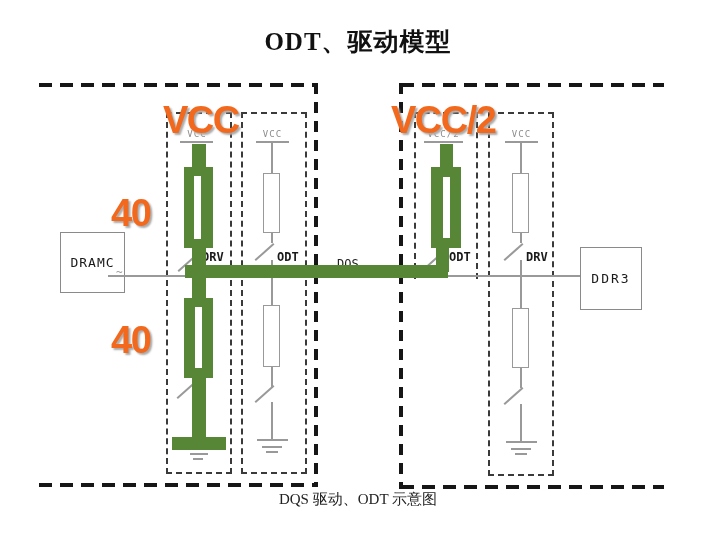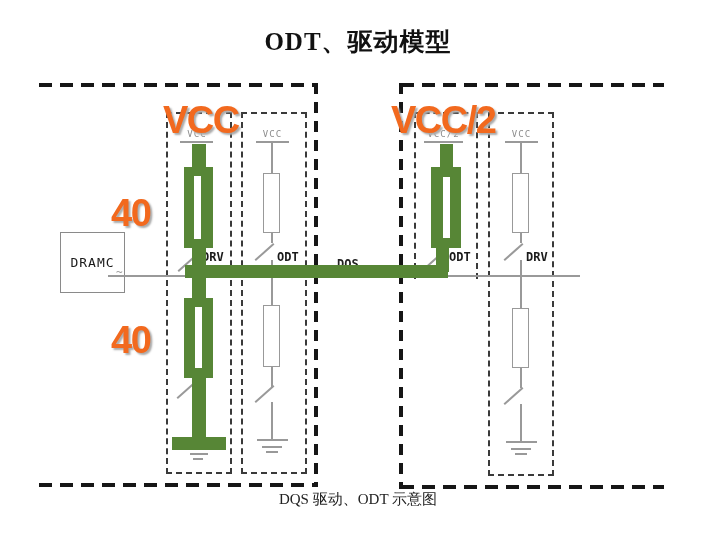--- a/index.html
+++ b/index.html
@@ -19,21 +19,21 @@
   
   .wire{background:#999;z-index:1;}
   .res{width:17px;border:1.5px solid #999;background:#fff;z-index:1;box-sizing:border-box;}
   .sw{width:25px;height:2px;background:#999;transform:rotate(-42deg);z-index:1;}
   .gnd{height:2px;background:#999;z-index:1;}
   .raillbl{font-family:"DejaVu Sans Mono",monospace;font-size:9px;color:#8d8d8d;
            letter-spacing:1px;text-align:center;z-index:1;}
   .celllbl{font-family:"DejaVu Sans Mono",monospace;font-size:12px;font-weight:bold;color:#1a1a1a;z-index:1;}
   .chip{border:1.5px solid #8a8a8a;background:#fff;display:flex;align-items:center;justify-content:center;
         font-family:"DejaVu Sans Mono",monospace;font-size:13px;color:#1a1a1a;z-index:1;letter-spacing:1px;}
-  .netlbl{font-family:"DejaVu Sans Mono",monospace;font-size:12px;font-weight:bold;color:#222;z-index:1;}
+  .netlbl{font-family:"DejaVu Sans Mono",monospace;font-size:12px;font-weight:normal;color:#222;z-index:1;}
   .brk{font-family:"DejaVu Sans Mono",monospace;font-size:11px;color:#999;z-index:1;}
   
   .grn{background:#578636;z-index:2;}
   .slot{background:#fff;z-index:3;}
   
   .orange{font-family:"Liberation Sans",sans-serif;font-weight:bold;font-size:38px;line-height:1;
           letter-spacing:-1.5px;color:#F2691E;text-shadow:2px 2px 2px #aaa;z-index:4;}
 </style>
 </head>
 <body>
@@ -50,20 +50,23 @@
   <div class="abs hdash" style="left:401px;top:485px;width:263px;"></div>
   <div class="abs vdash" style="left:399px;top:83px;height:406px;"></div>
 
   <div class="abs cell" style="left:166px;top:112px;width:62px;height:358px;"></div>
   <div class="abs cell" style="left:241px;top:112px;width:62px;height:358px;"></div>
   <div class="abs cell" style="left:414px;top:112px;width:60px;height:165px;border-bottom:none;"></div>
   <div class="abs cell" style="left:488px;top:112px;width:62px;height:360px;"></div>
 
   <div class="abs chip" style="left:45px;top:232px;width:63px;height:59px;margin-left:15px;">
     <span>DRAMC</span>
+  </div>
+  <div class="abs chip" style="left:580px;top:247px;width:60px;height:61px;letter-spacing:2px;">
+    <span>DDR3</span>
   </div>
 
   <div class="abs wire" style="left:108px;top:275px;width:472px;height:1.5px;"></div>
   <div class="abs brk" style="left:116px;top:266px;">~</div>
   <div class="abs netlbl" style="left:337px;top:257px;">DQS</div>
 
   <div class="abs raillbl" style="left:181px;top:129px;width:32px;">VCC</div>
   <div class="abs wire" style="left:180px;top:141px;width:33px;height:2px;"></div>
   <div class="abs sw" style="left:175px;top:262px;"></div>
   <div class="abs celllbl" style="left:202px;top:250px;">DRV</div>

